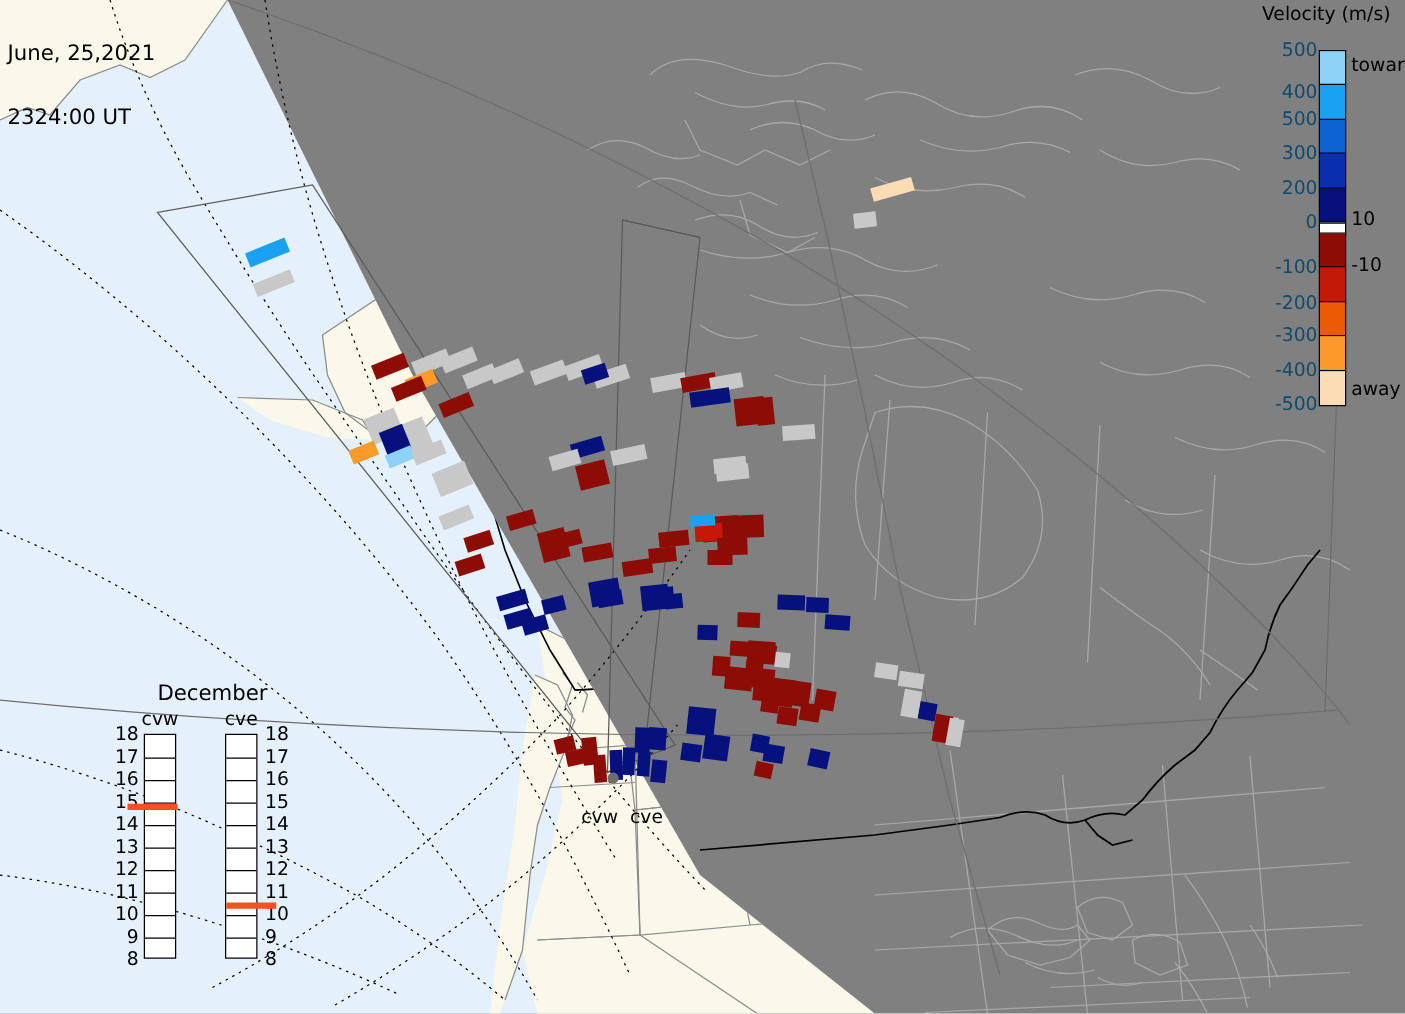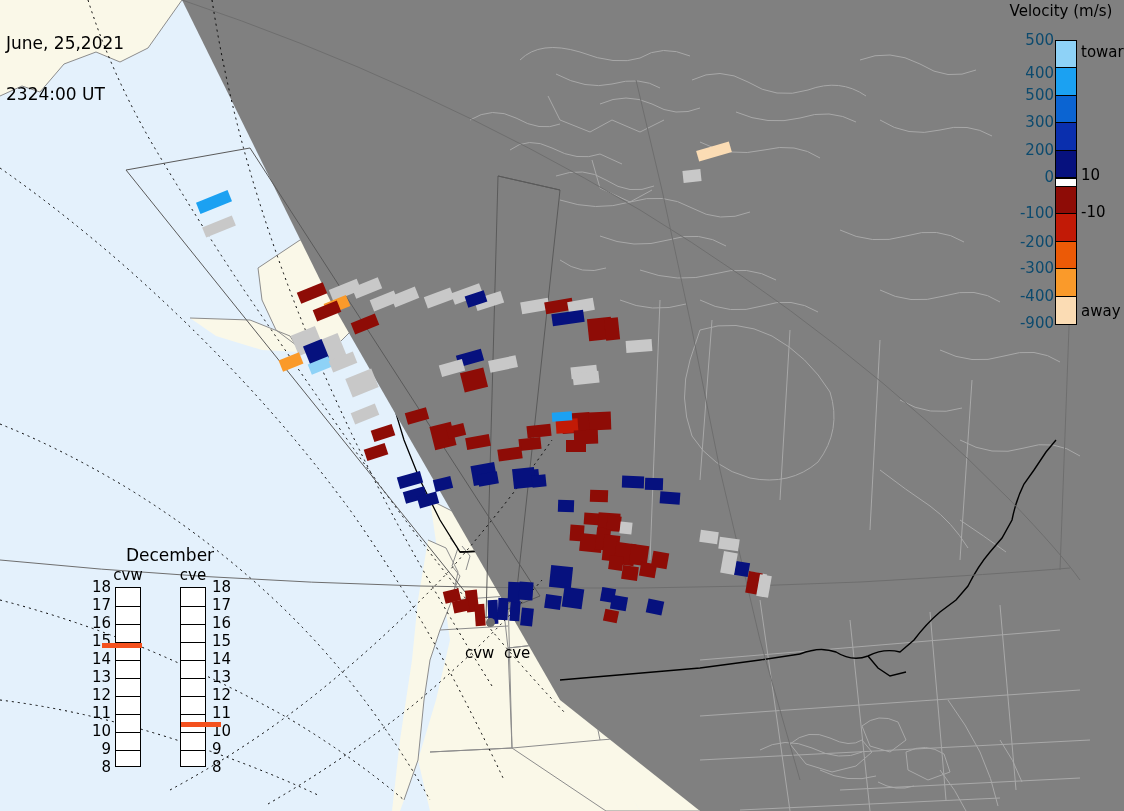--- a/index.html
+++ b/index.html
@@ -361,21 +361,21 @@
         <div class="cb-tick" style="top: 40px;">500</div>
         <div class="cb-tick" style="top: 73px;">400</div>
         <div class="cb-tick" style="top: 94.8px;">500</div>
         <div class="cb-tick" style="top: 122.2px;">300</div>
         <div class="cb-tick" style="top: 149.6px;">200</div>
         <div class="cb-tick" style="top: 177px;">0</div>
         <div class="cb-tick" style="top: 213.4px;">-100</div>
         <div class="cb-tick" style="top: 229px; margin-top: 13px;">-200</div>
         <div class="cb-tick" style="top: 268.2px;">-300</div>
         <div class="cb-tick" style="top: 295.6px;">-400</div>
-        <div class="cb-tick" style="top: 323px;">-900</div>
+        <div class="cb-tick" style="top: 323px;">-500</div>
       </div>
     <div id="cbar-sides">
         <div class="cb-side" style="top: 52.33px;">toward</div>
         <div class="cb-side" style="top: 175px;">10</div>
         <div class="cb-side" style="top: 212px;">-10</div>
         <div class="cb-side" style="top: 310.67px;">away</div>
       </div>
   </div>
 
   <div id="freq">

